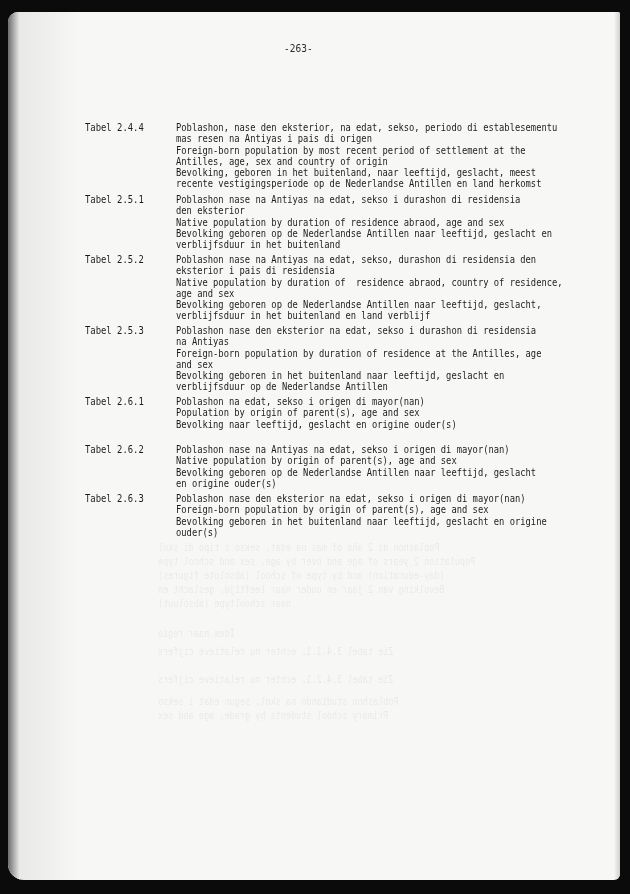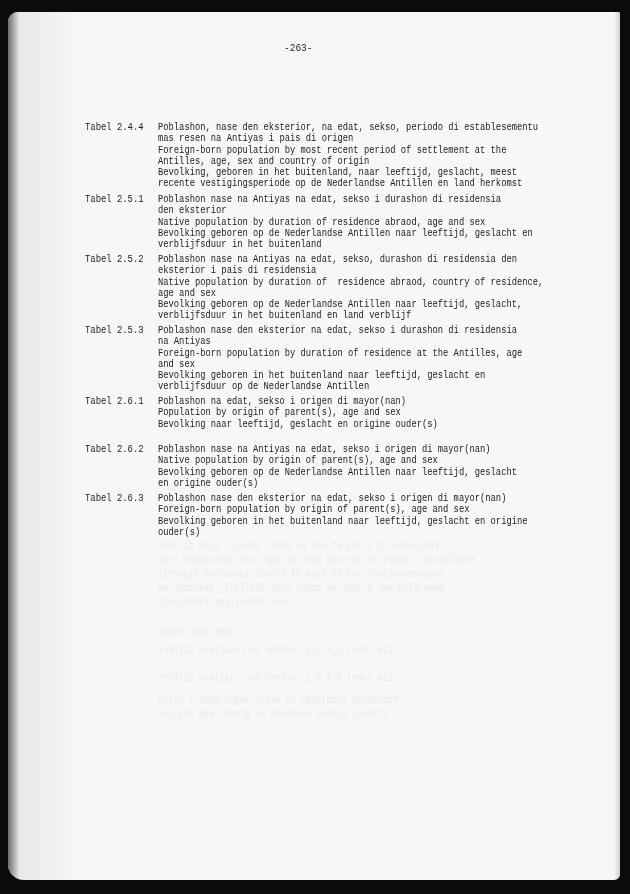--- a/index.html
+++ b/index.html
@@ -6,21 +6,20 @@
     body {
       width: 630px; height: 894px; overflow: hidden;
       background: #0b0b0b; position: relative;
       font-family: "DejaVu Sans Mono", "Liberation Mono", monospace;
     }
     .page {
       position: absolute; left: 8px; top: 12px; width: 612px; height: 868px;
       background: #f7f7f5;
       border-radius: 10px 2px 6px 16px;
       overflow: hidden;
-      font-family: Liberation Mono, monospace;
     }
     .binding {
       position: absolute; left: 0; top: 0; width: 12px; height: 100%;
       background: linear-gradient(to right, #6d6d6d 0%, #9a9a9a 35%, #cfcfcf 75%, #ececea 100%);
     }
     .binding-shade {
       position: absolute; left: 12px; top: 0; width: 60px; height: 100%;
       background: linear-gradient(to right, rgba(0,0,0,0.06), rgba(0,0,0,0));
     }
     .right-edge {
@@ -32,21 +31,21 @@
       font-size: 9.5px; color: #2a2a2a;
       transform: scaleY(1.15); transform-origin: top left;
     }
     .entries { position: absolute; left: 0; top: 0; }
     .entry { position: absolute; left: 0; }
     .entry-label {
       position: absolute; left: 77px; top: 0; white-space: pre;
       font-size: 8.9px; color: #1c1c1c;
       transform: scaleY(1.22); transform-origin: top left;
     }
-    .entry-lines { position: absolute; left: 150px; top: 0; }
+    .entry-lines { position: absolute; left: 168px; top: 0; }
     .line {
       white-space: pre; font-size: 8.8px; line-height: 11.3px; height: 11.3px;
       color: #1c1c1c; transform: scaleY(1.22); transform-origin: top left;
     }
     .ghost {
       position: absolute; left: 0; top: 0; width: 100%; height: 100%;
       pointer-events: none;
     }
     .ghost-line {
       position: absolute; white-space: pre; font-size: 8.5px;

